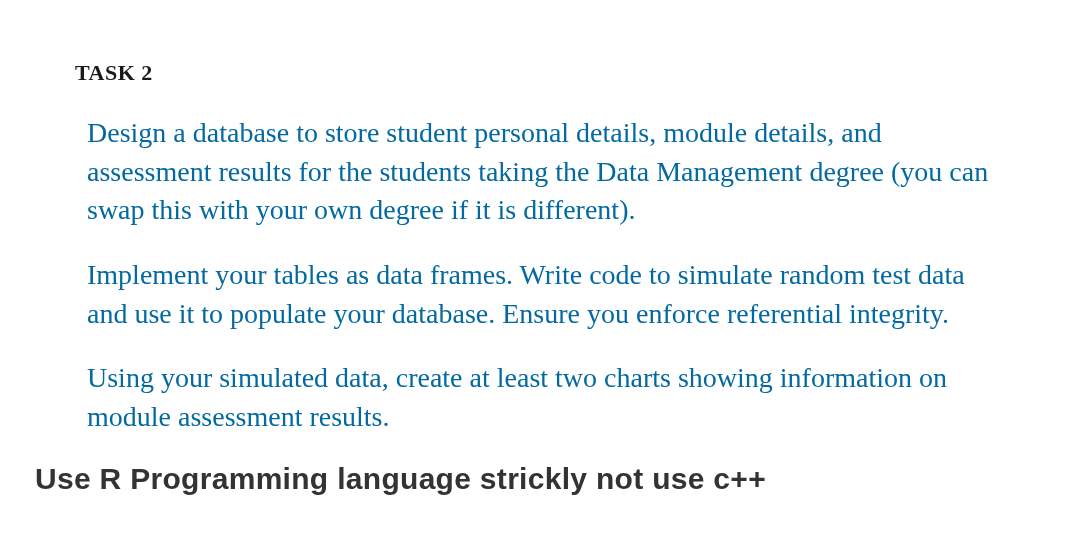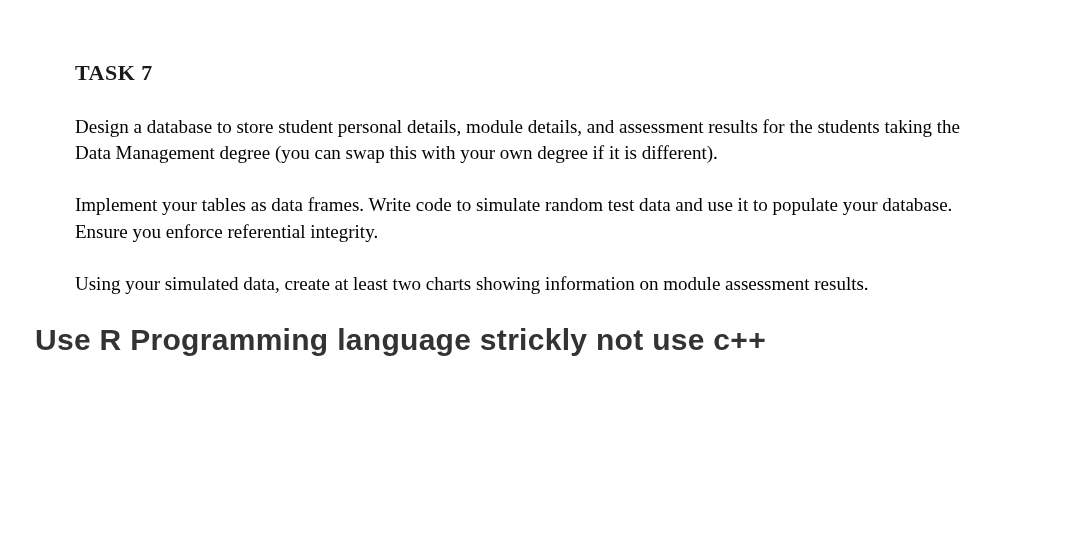--- a/index.html
+++ b/index.html
@@ -16,40 +16,41 @@
       padding: 60px 75px 30px 75px;
       position: relative;
     }
     .task-heading {
       font-weight: bold;
       font-size: 22px;
       margin-bottom: 28px;
       letter-spacing: 0.5px;
     }
     .paragraph {
-      font-size: 19px;
+      font-size: 28px;
       line-height: 1.38;
       margin-bottom: 26px;
-      color: #000000;
+      color: #0369a1;
       max-width: 920px;
+      margin-left: 12px;
     }
     .instruction {
       font-family: -apple-system, BlinkMacSystemFont, 'Segoe UI', Helvetica, Arial, sans-serif;
       font-size: 30px;
       font-weight: 700;
       color: #333;
       margin-top: 20px;
       margin-left: -40px;
       letter-spacing: 0.3px;
     }
   </style>
 </head>
 <body>
 
-<div class="task-heading">TASK 7</div>
+<div class="task-heading">TASK 2</div>
 
 <div class="paragraph">Design a database to store student personal details, module details, and assessment results for the students taking the Data Management degree (you can swap this with your own degree if it is different).</div>
 
 <div class="paragraph">Implement your tables as data frames. Write code to simulate random test data and use it to populate your database. Ensure you enforce referential integrity.</div>
 
 <div class="paragraph">Using your simulated data, create at least two charts showing information on module assessment results.</div>
 
 <div class="instruction">Use R Programming language strickly not use c++</div>
 
 </body></html>

